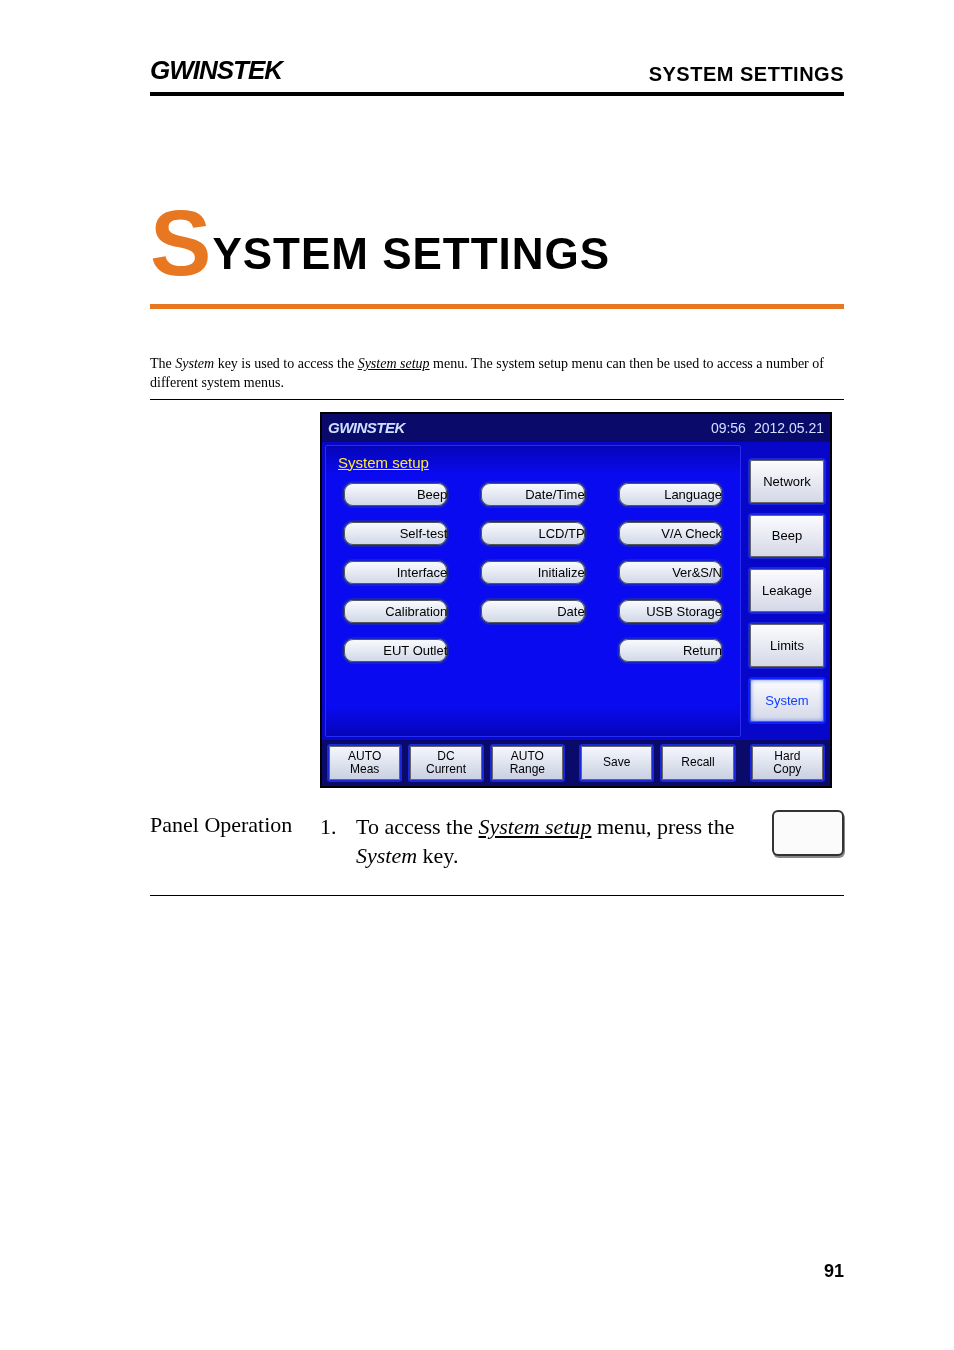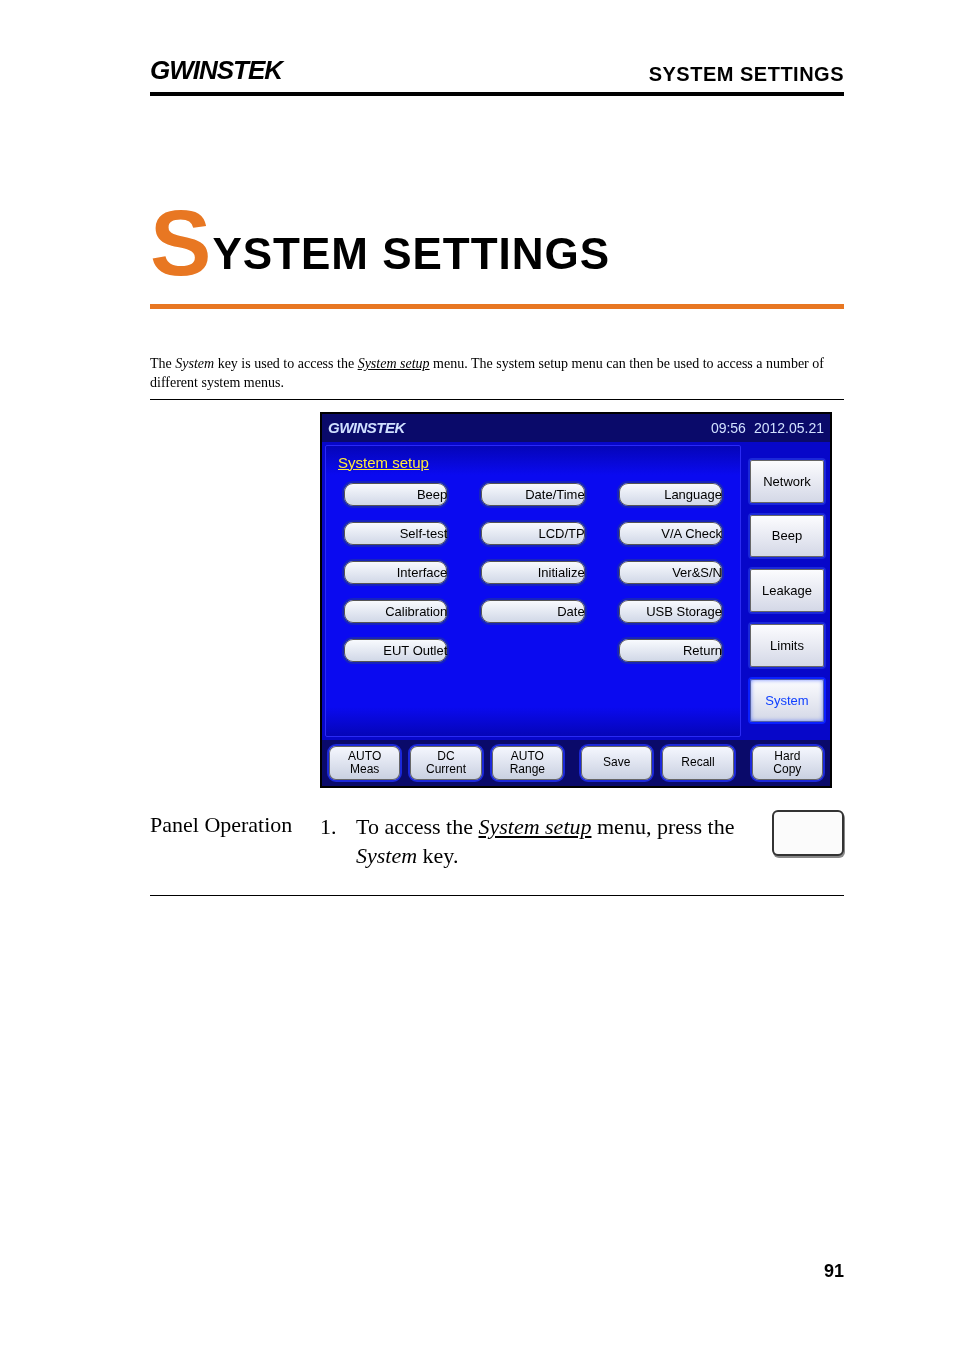--- a/index.html
+++ b/index.html
@@ -164,21 +164,21 @@
     display: flex;
     background: #0a0a6a;
     height: 46px;
     gap: 6px;
     padding: 4px 5px;
     align-items: stretch;
   }
   .foot-btn {
     background: linear-gradient(#f6f8ff,#c8cfe0);
     border: 2px solid #1b28d9;
-    border-radius: 9px;
+    border-radius: 3px;
     font-size: 12px;
     text-align: center;
     color: #000;
     display: flex;
     flex-direction: column;
     align-items: center;
     justify-content: center;
     line-height: 1.1;
     flex: 1;
     box-shadow: 0 0 0 1px #666 inset;

